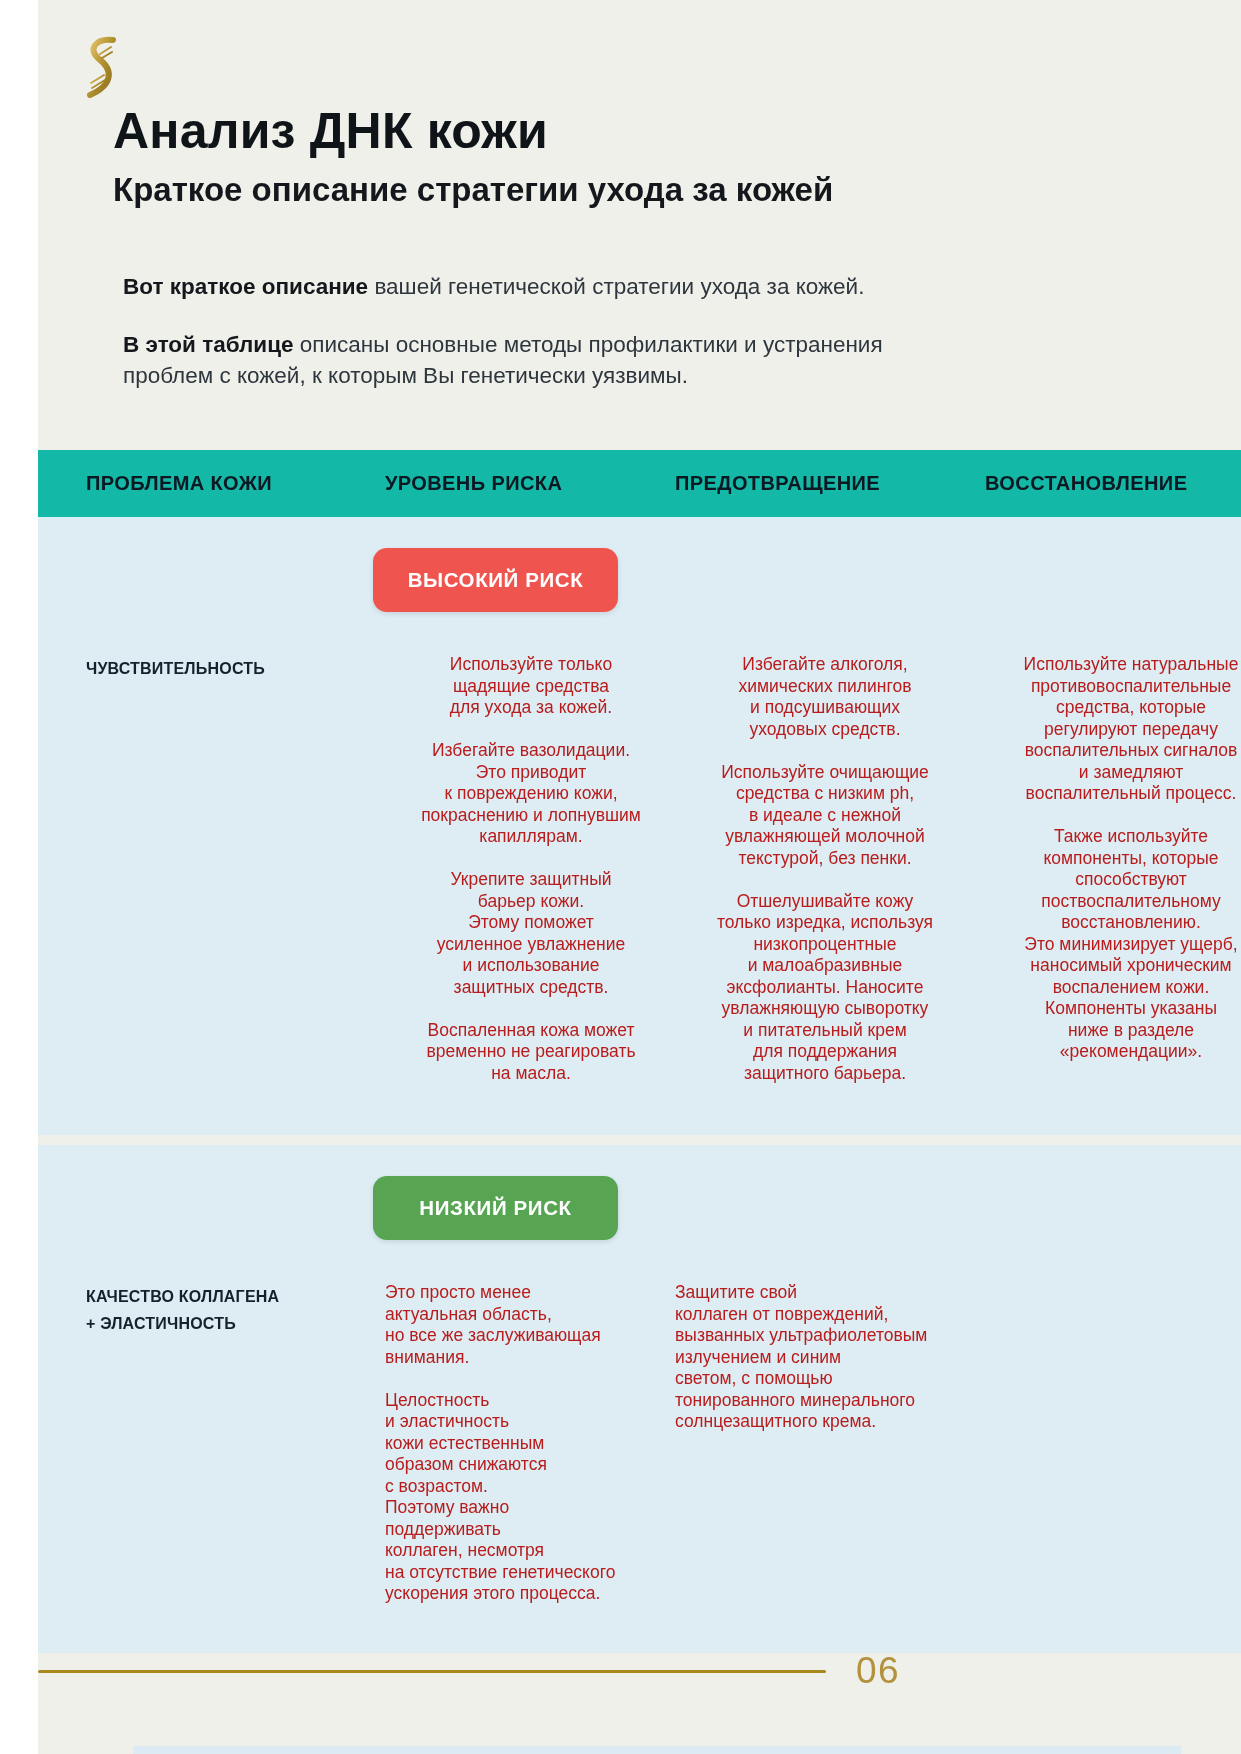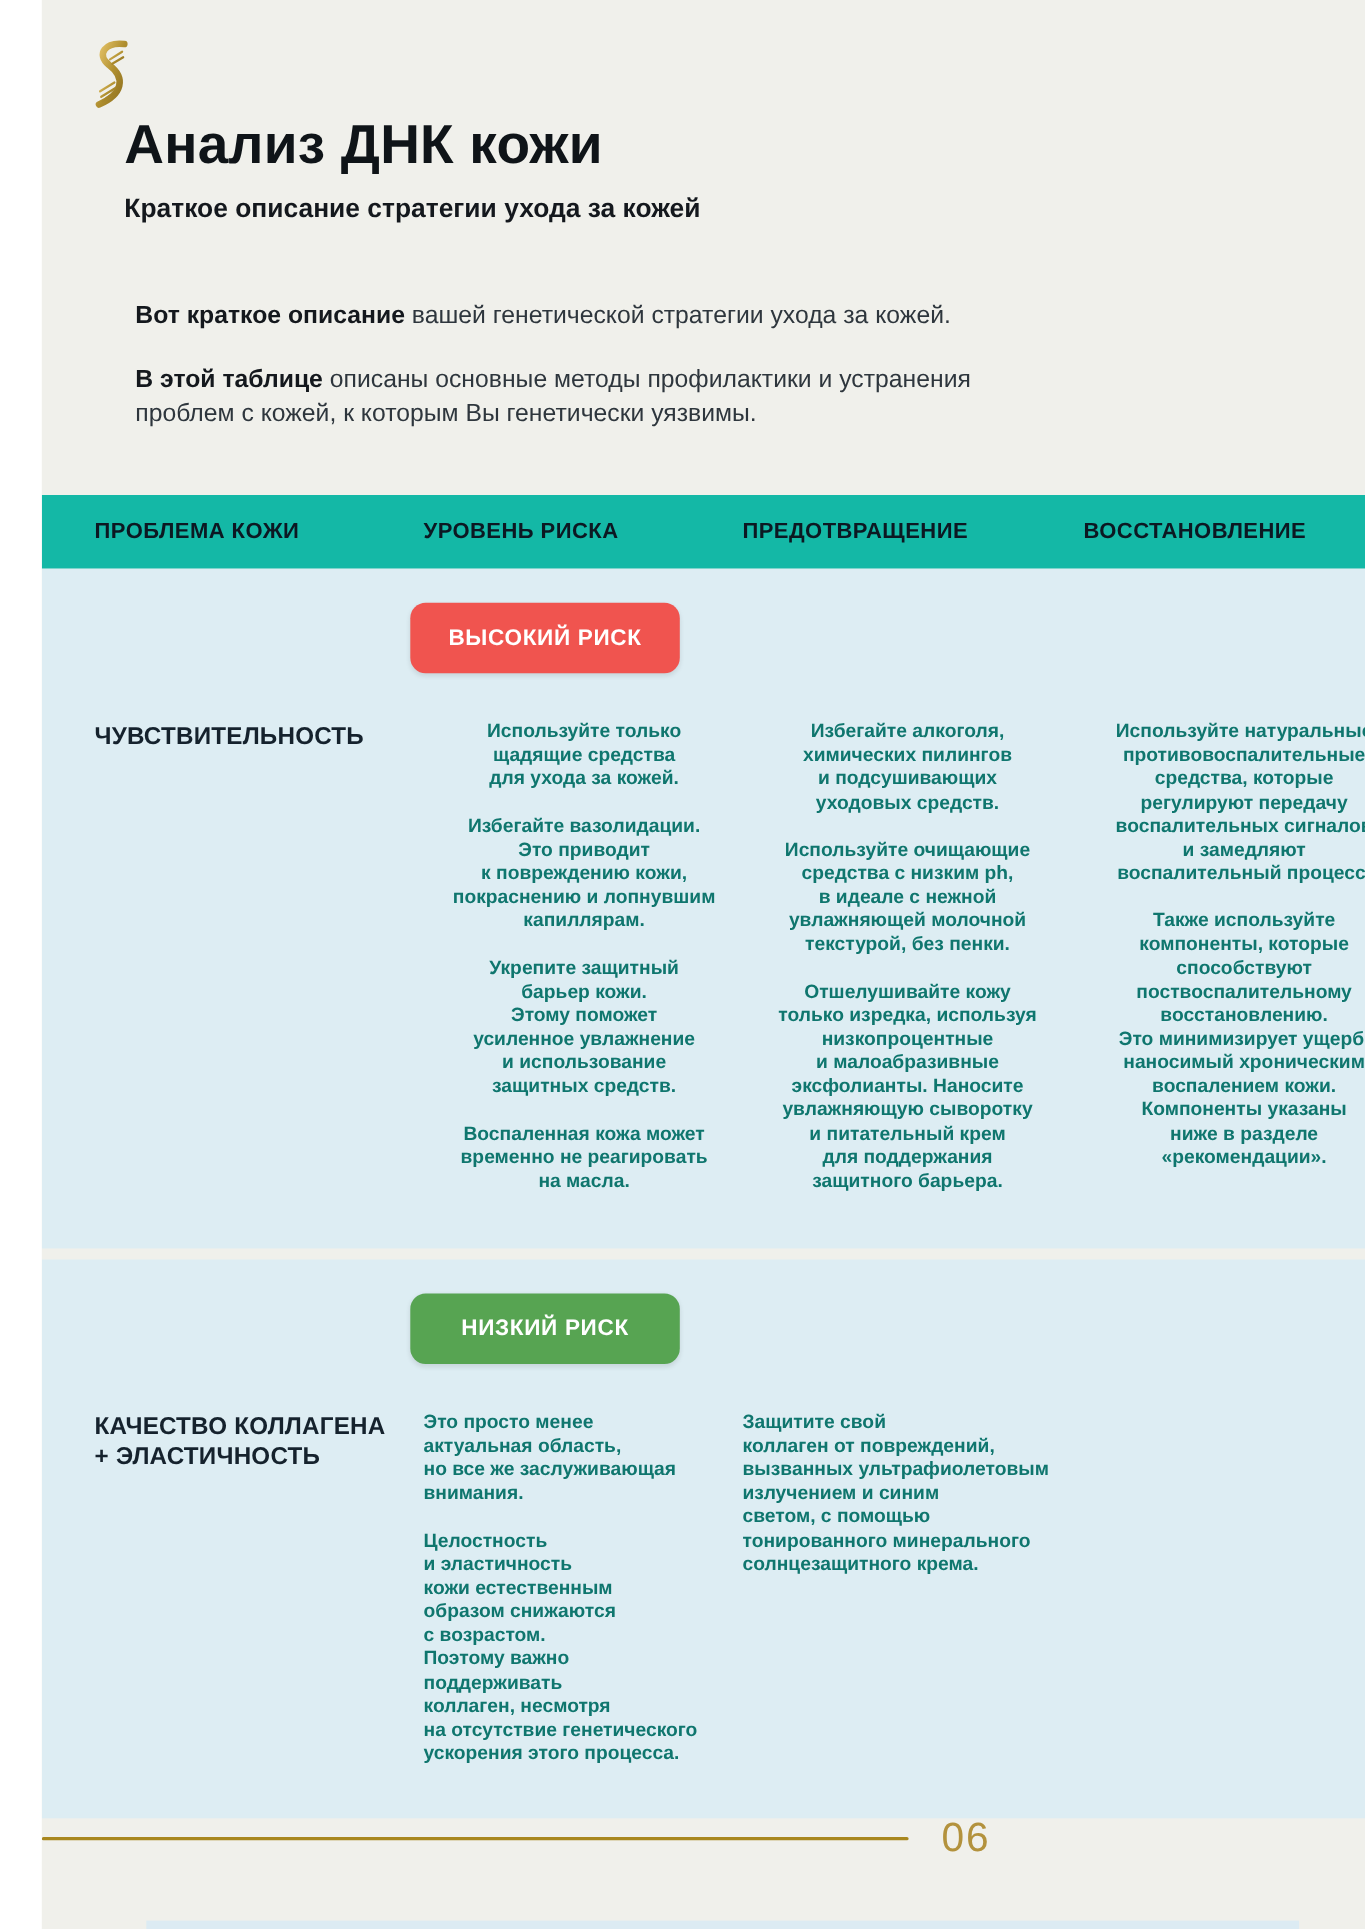--- a/index.html
+++ b/index.html
@@ -12,21 +12,21 @@
   }
   
   .logo { position:absolute; left:40px; top:33px; }
   .title {
     position:absolute; left:75px; top:103px; margin:0;
     font-size:50px; line-height:56px; font-weight:bold;
     color:#0f1418; letter-spacing:0.2px;
   }
   .subtitle {
     position:absolute; left:75px; top:172px; margin:0;
-    font-size:24px; line-height:36px; font-weight:bold; color:#14181d;
+    font-size:33px; line-height:36px; font-weight:bold; color:#14181d;
   }
   .intro-p {
     position:absolute; left:85px; margin:0; width:1090px;
     font-size:22.5px; line-height:31px; color:#2e363d;
   }
   .intro-p b { color:#14181d; }
   .intro-p span { white-space:pre-line; }
   .p1 { top:271px; }
   .p2 { top:329px; }
   
@@ -44,24 +44,24 @@
   .s1 { top:517px; height:618px;text-align:center; }
   .s2 { top:1145px; height:508px; }
   .badge {
     position:absolute; left:335px; top:31px; width:245px; height:64px;
     border-radius:14px; color:#ffffff; font-weight:bold; font-size:20.5px;
     letter-spacing:0.6px; display:flex; align-items:center; justify-content:center;
     box-shadow:0 2px 5px rgba(0,0,0,0.10);
   }
   .problem {
     position:absolute; left:48px; top:138px;
-    font-weight:bold; font-size:22px; line-height:27px;
+    font-weight:bold; font-size:16px; line-height:27px;
     color:#15222d; letter-spacing:0.2px; white-space:pre-line;
   }
-  .cell { position:absolute; top:137px; font-size:17.5px; line-height:21.5px; color:#0f766e;font-weight:bold; }
+  .cell { position:absolute; top:137px; font-size:17.5px; line-height:21.5px; color:#b91c1c; }
   .cell-risk { left:347px; width:292px; }
   .cell-prev { left:637px; width:300px; }
   .cell-reco { left:947px; width:292px; }
   .cell p { margin:0 0 21.5px 0; white-space:pre-line; }
   
   .gold-line {
     position:absolute; left:0; top:1670px; width:788px; height:3px;
     background:#a8871f; border-radius:2px;
   }
   .page-num {

